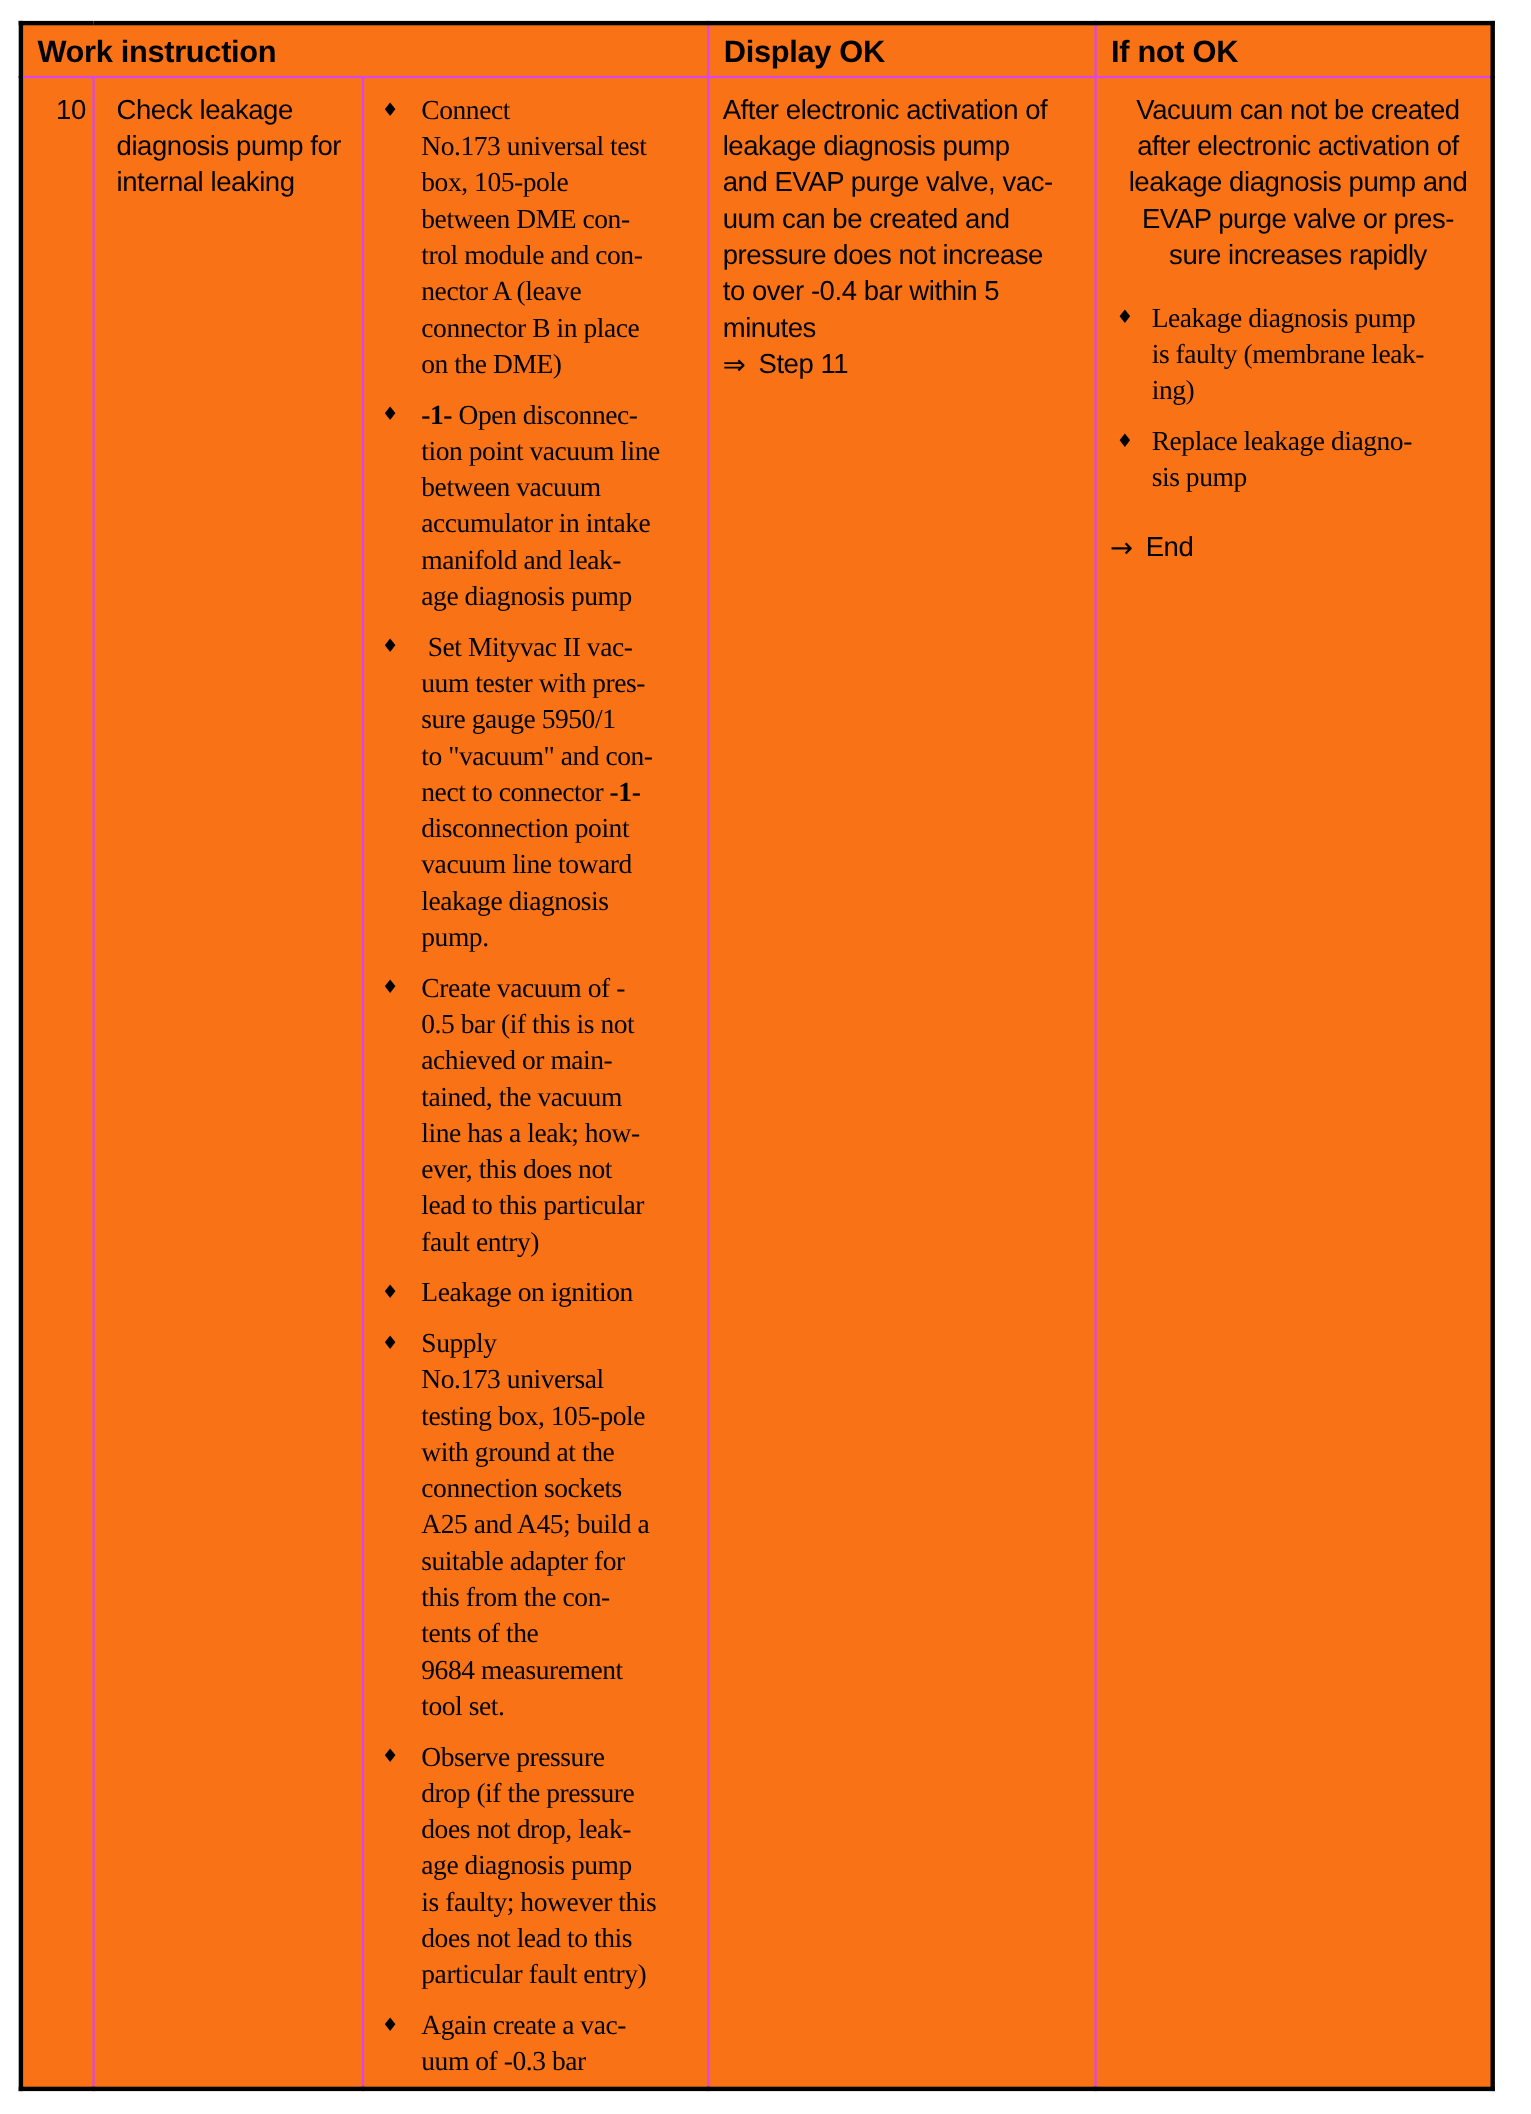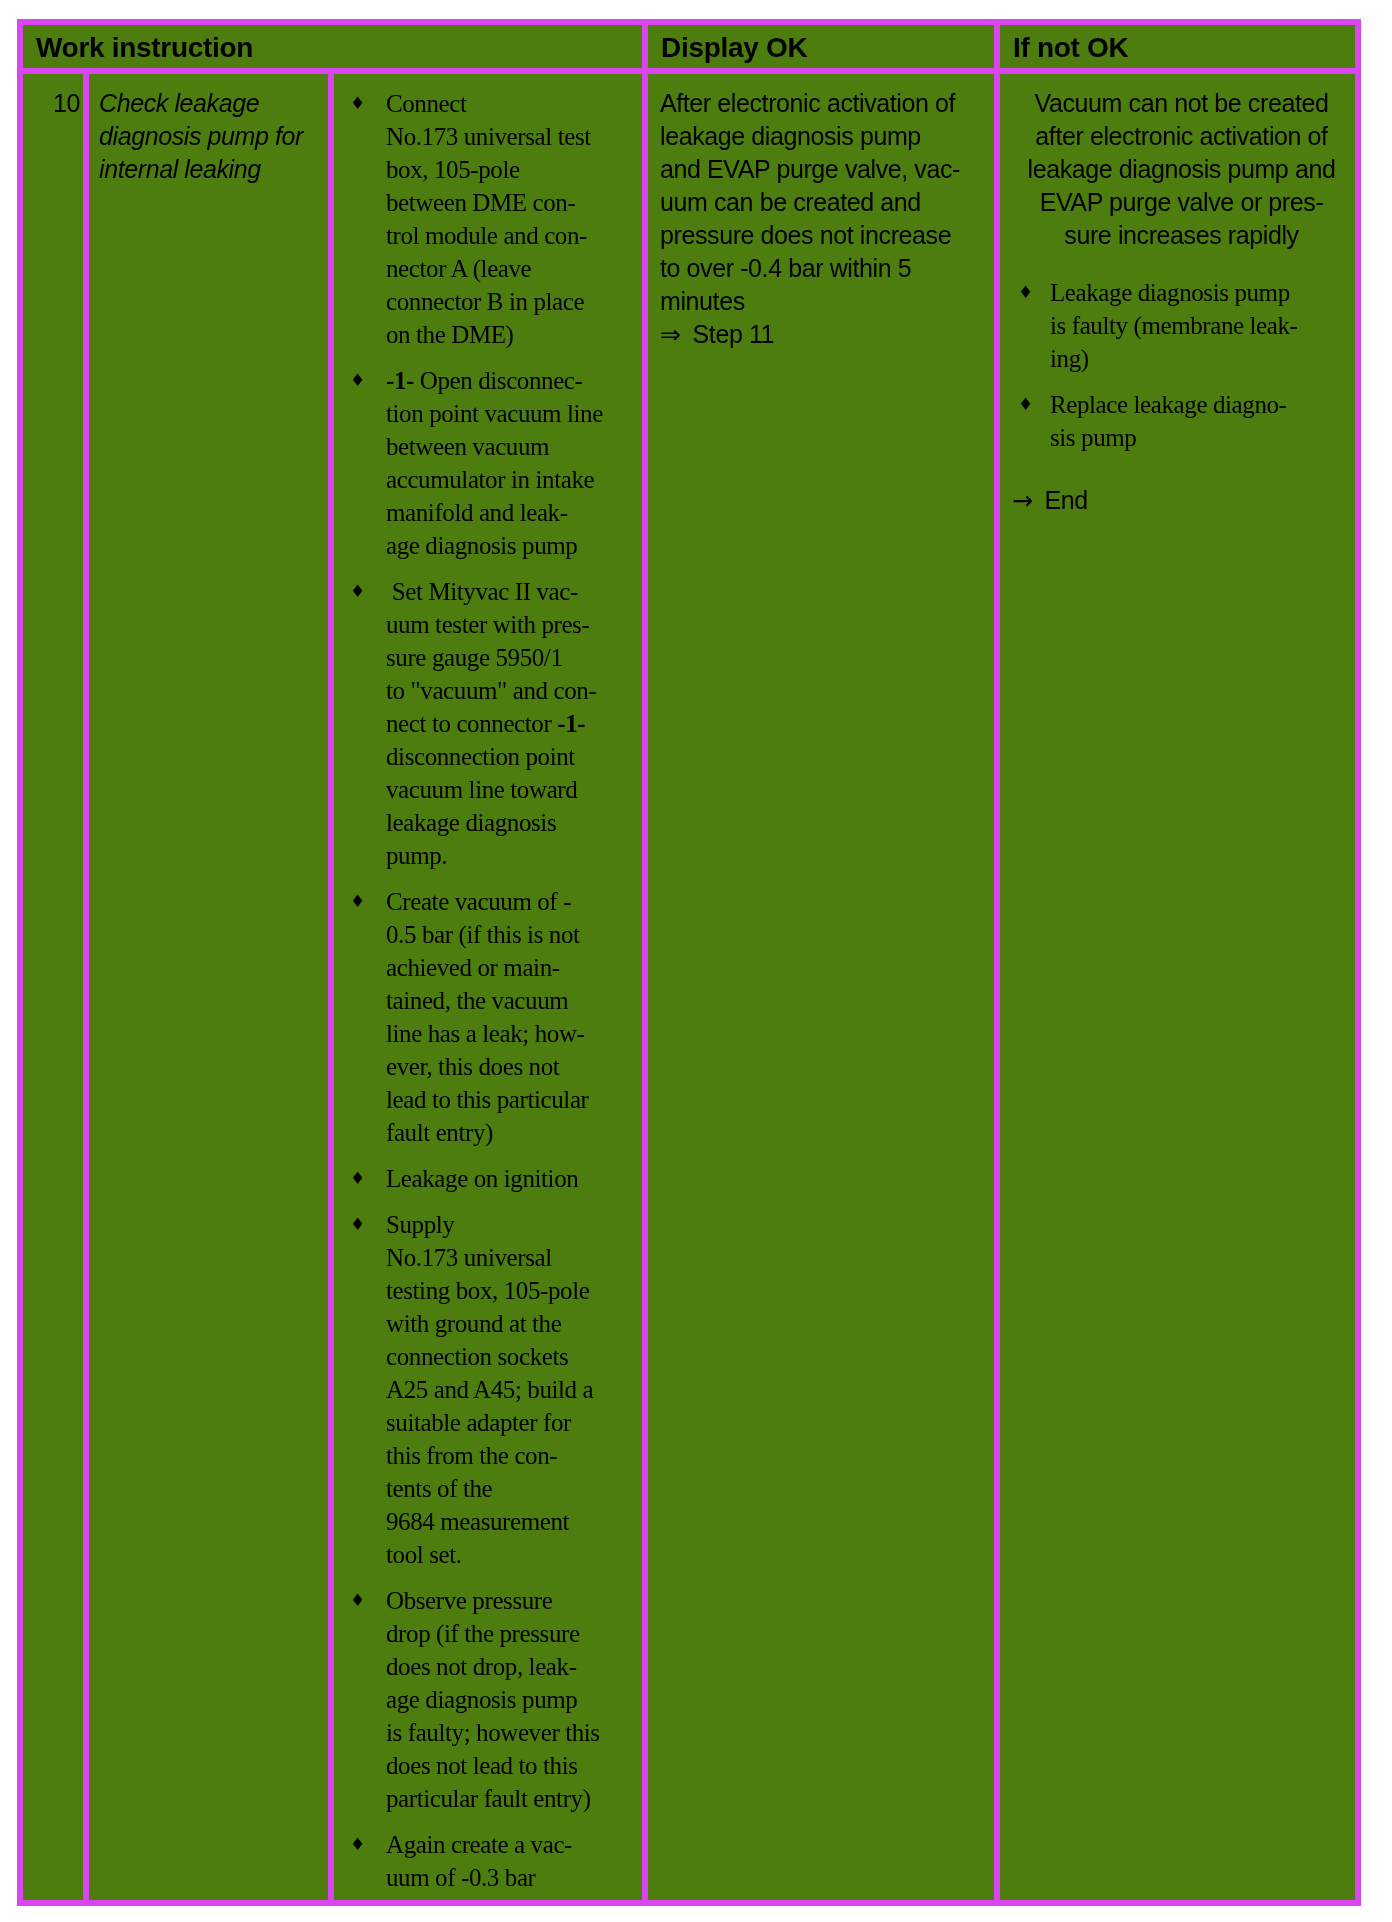--- a/index.html
+++ b/index.html
@@ -8,35 +8,35 @@
     width:1392px; height:1922px; position:relative; overflow:hidden;
     font-family:"Liberation Sans", sans-serif; color:#000;
   }
   .page { position:absolute; inset:0; background:#fff; }
 
   table.steps-table {
     position:absolute; left:17px; top:19px; width:1338px;
     border-collapse:collapse; table-layout:fixed;
     border:4px solid #000;
   }
-  .steps-table th, .steps-table td { border:6px solid #d946ef; background:#4d7c0f; }
+  .steps-table th, .steps-table td { border:2px solid #d946ef; background:#f97316; }
 
   .steps-table th {
     height:49px; text-align:left; vertical-align:middle;
     font-size:28px; font-weight:bold; letter-spacing:-0.3px;
     padding:4px 10px 2px 13px;
   }
 
   .steps-table td {
     vertical-align:top; height:1822px;
     font-size:25px; line-height:33px; letter-spacing:-0.4px;
     padding-top:13px; padding-bottom:6px;
   }
   .cell-step { padding-left:30px; }
-  .cell-task { padding-left:10px; padding-right:6px;font-style:italic; }
+  .cell-task { padding-left:20px; padding-right:6px; }
   .cell-instructions { padding-left:0; padding-right:4px; }
   .cell-display-ok { padding-left:12px; padding-right:4px; }
   .cell-if-not-ok { padding-left:12px; padding-right:4px; }
 
   .pre { white-space:pre; }
   .bold { font-weight:bold; }
 
   .bullet-item { display:flex; margin-bottom:13px; padding-left:16px; }
   .bullet-item:last-child { margin-bottom:0; }
   .bullet {

